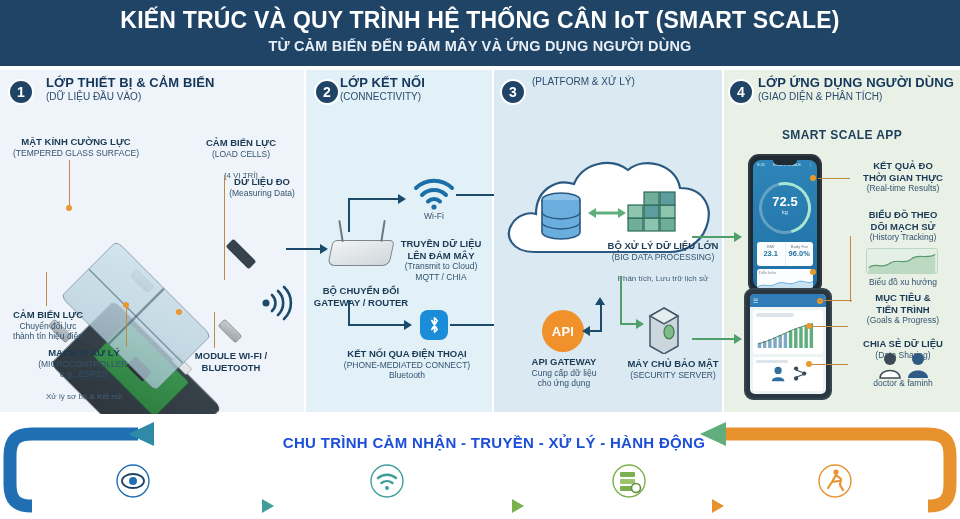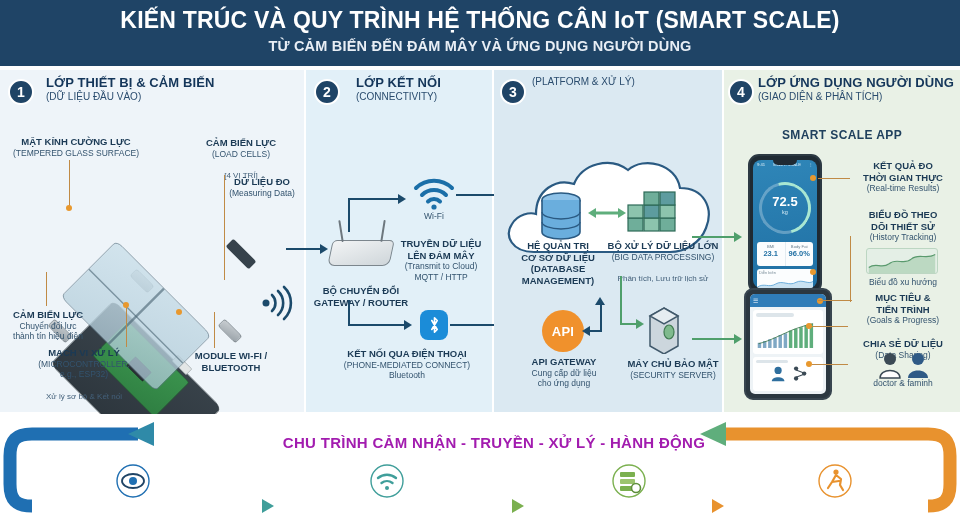--- a/index.html
+++ b/index.html
@@ -225,21 +225,21 @@
     position: absolute; left: 866px; top: 248px; width: 72px; height: 26px;
     background: #e4efe6; border: 1px solid #bcd6c2; border-radius: 3px; overflow: hidden;
   }
 
   .people { position: absolute; left: 866px; top: 350px; width: 76px; height: 30px; }
 
   
   .cycle { position: absolute; left: 0; top: 414px; width: 960px; height: 105px; background: #ffffff; }
   .cycle-title {
     position: absolute; left: 0; top: 20px; width: 960px; text-align: center;
-    font-size: 15px; font-weight: bold; color: #a21caf; letter-spacing: .3px; padding-left: 28px;
+    font-size: 15px; font-weight: bold; color: #1d4ed8; letter-spacing: .3px; padding-left: 28px;
   }
   .cyc-icon {
     position: absolute; top: 50px; width: 34px; height: 34px; border-radius: 50%;
     background: #ffffff; display:flex; align-items:center; justify-content:center;
   }
 </style>
 </head>
 <body>
 
 <div id="root">
@@ -317,21 +317,21 @@
   <div class="lbl c" style="left:176px; top:350px; width:110px">
     <div class="l1">MODULE WI-FI /</div>
     <div class="l1">BLUETOOTH</div>
   </div>
   <div class="leader leader-v" style="left:214px; top:312px; height:36px"></div>
   <div class="dot" style="left:176px; top:309px"></div>
 
   <div class="col col-2">
     <div class="col-head">
       <div class="num-circle" style="left:8px">2</div>
-      <div class="head-text" style="left:50px; top:5px">
+      <div class="head-text" style="left:34px; top:5px">
         <div class="head-title">LỚP KẾT NỐI</div>
         <div class="head-sub">(CONNECTIVITY)</div>
       </div>
     </div>
   </div>
 
   <div class="arrow-line" style="left:286px; top:248px; width:36px"></div>
   <div class="arrow-head" style="left:320px; top:244px"></div>
 
   <div class="router"></div>
@@ -353,21 +353,21 @@
     <div class="l2">Wi-Fi</div>
   </div>
 
   <div class="arrow-line" style="left:456px; top:194px; width:52px"></div>
   <div class="arrow-head" style="left:504px; top:190px"></div>
 
   <div class="lbl c" style="left:386px; top:238px; width:110px">
     <div class="l1">TRUYỀN DỮ LIỆU</div>
     <div class="l1">LÊN ĐÁM MÂY</div>
     <div class="l2">(Transmit to Cloud)</div>
-    <div class="l2">MQTT / HTTP</div>
+    <div class="l2">MQTT / CHIA</div>
   </div>
 
   <div class="lbl c" style="left:306px; top:285px; width:110px">
     <div class="l1">BỘ CHUYỂN ĐỔI</div>
     <div class="l1">GATEWAY / ROUTER</div>
   </div>
 
   <div class="arrow-line v" style="left:348px; top:300px; height:26px"></div>
   <div class="arrow-line" style="left:348px; top:324px; width:58px"></div>
   <div class="arrow-head" style="left:404px; top:320px"></div>
@@ -421,26 +421,20 @@
       <rect x="34" y="4" width="15" height="13" fill="#5d9c9f"></rect>
     </g>
   </svg>
 
   <svg style="position:absolute;left:588px;top:205px;width:38px;height:16px" viewBox="0 0 38 16">
     <line x1="7" y1="8" x2="31" y2="8" stroke="#5fae7c" stroke-width="3"></line>
     <polygon points="0,8 8,3 8,13" fill="#5fae7c"></polygon>
     <polygon points="38,8 30,3 30,13" fill="#5fae7c"></polygon>
   </svg>
 
-  <div class="lbl c" style="left:506px; top:240px; width:104px">
-    <div class="l1">HỆ QUẢN TRỊ</div>
-    <div class="l1">CƠ SỞ DỮ LIỆU</div>
-    <div class="l1">(DATABASE</div>
-    <div class="l1">MANAGEMENT)</div>
-  </div>
 
   <div class="lbl c" style="left:604px; top:240px; width:118px">
     <div class="l1">BỘ XỬ LÝ DỮ LIỆU LỚN</div>
     <div class="l2">(BIG DATA PROCESSING)</div>
     <div class="l3">Phân tích, Lưu trữ lịch sử</div>
   </div>
 
   <div class="api-circle">API</div>
 
   <div class="arrow-line v" style="left:600px; top:300px; height:32px"></div>
@@ -564,21 +558,21 @@
   <div class="lbl c" style="left:848px; top:160px; width:110px">
     <div class="l1">KẾT QUẢ ĐO</div>
     <div class="l1">THỜI GIAN THỰC</div>
     <div class="l2">(Real-time Results)</div>
   </div>
   <div class="leader leader-h" style="left:818px; top:178px; width:32px"></div>
   <div class="dot" style="left:810px; top:175px"></div>
 
   <div class="lbl c" style="left:848px; top:209px; width:110px">
     <div class="l1">BIỂU ĐỒ THEO</div>
-    <div class="l1">DÕI THIẾT SỬ</div>
+    <div class="l1">DÕI MẠCH SỬ</div>
     <div class="l2">(History Tracking)</div>
   </div>
   <div class="trend-thumb">
     <svg viewBox="0 0 72 26" style="width:100%;height:100%">
       <path d="M0,20 C8,14 14,22 22,16 C30,9 38,18 46,11 C54,4 62,12 72,6 L72,26 L0,26 Z" fill="#bcd9c2"></path>
       <path d="M0,20 C8,14 14,22 22,16 C30,9 38,18 46,11 C54,4 62,12 72,6" stroke="#5a9a6e" stroke-width="1.2" fill="none"></path>
     </svg>
   </div>
   <div class="lbl c" style="left:850px; top:277px; width:106px">
     <div class="l2">Biểu đồ xu hướng</div>

